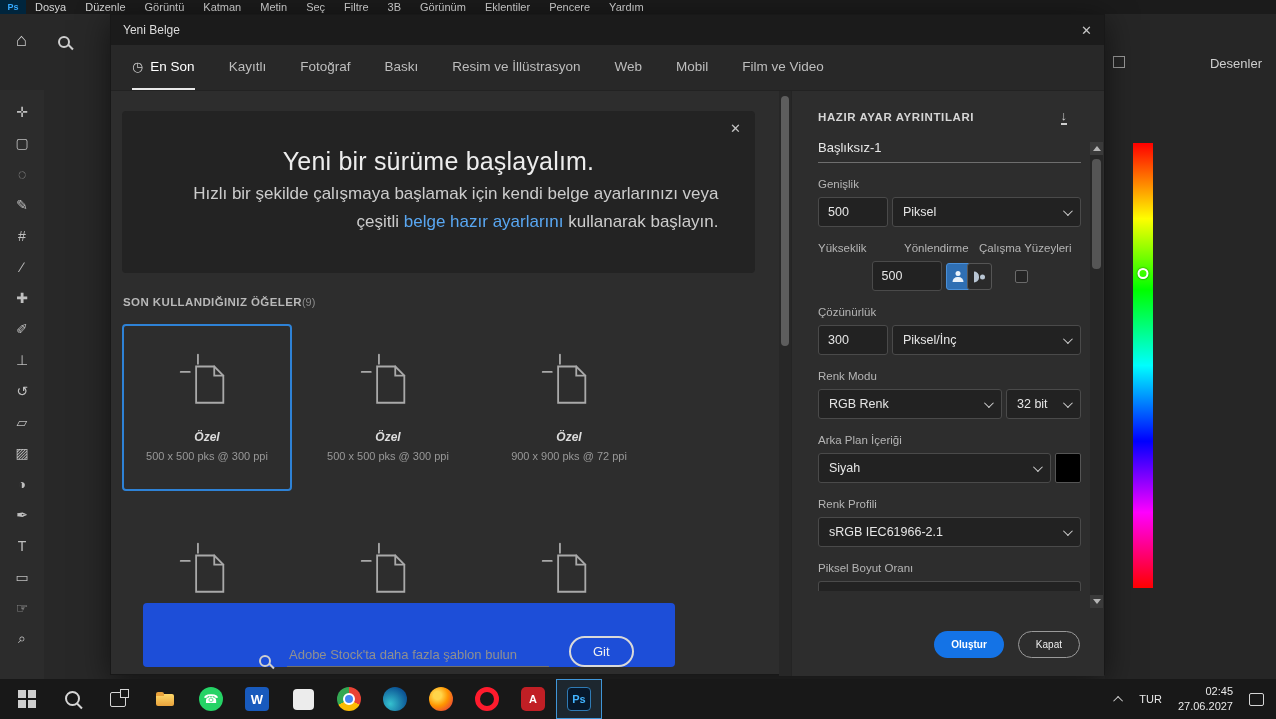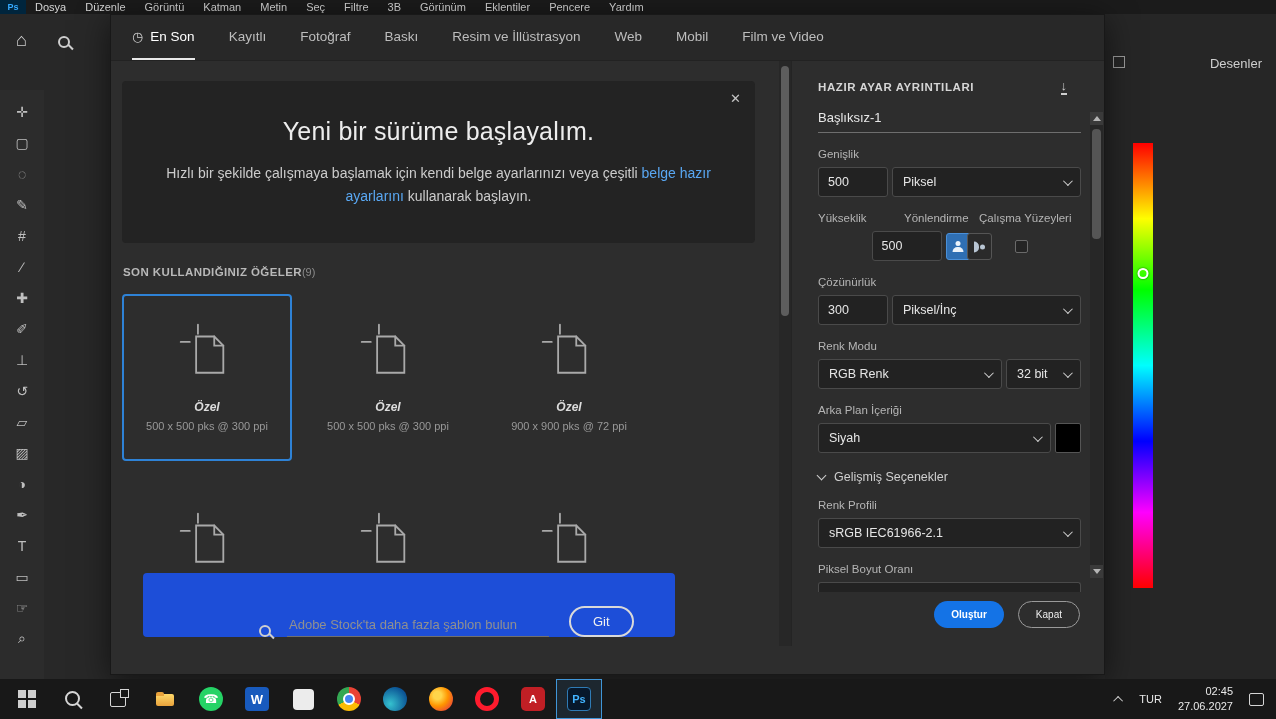--- a/index.html
+++ b/index.html
@@ -39,21 +39,21 @@
   .tab.active { color:#fff; border-bottom-color:#e8e8e8; }
   .tab-clock::before { content:"◷"; font-size:13px; margin-right:7px; color:#c9c9c9; }
 
   .dialog-body { position:relative; height:585px; }
 
   .content { position:absolute; left:0; top:0; width:668px; height:585px; overflow:hidden; }
 
   .banner { position:absolute; left:11px; top:20px; width:633px; height:162px; background:#232323; border-radius:4px; }
   .banner .x-btn { position:absolute; top:10px; right:14px; }
   .banner h1 { text-align:center; margin-top:36px; font-size:25px; font-weight:400; color:#ededed; letter-spacing:.2px; }
-  .banner p { width:560px; margin:16px auto 0; text-align:center; font-size:14px; line-height:1.65; color:#cccccc; }
+  .banner p { width:560px; margin:4px auto 0; text-align:right; font-size:17px; line-height:1.65; color:#cccccc; }
   .banner a { color:#59a7f2; text-decoration:none; }
 
   .section-label { position:absolute; left:12px; top:205px; display:flex; gap:0; align-items:baseline; }
   .section-label .h { font-size:11.5px; letter-spacing:.4px; color:#b9b9b9; font-weight:bold; }
   .section-label .c { font-size:11px; color:#8b8b8b; }
 
   .recent-grid { position:absolute; left:11px; top:233px; width:532px; display:grid; grid-template-columns:repeat(3,170px); column-gap:11px; row-gap:22px; }
   .card { height:167px; border:2px solid transparent; border-radius:4px; display:flex; flex-direction:column; align-items:center; }
   .card.selected { border-color:#2e82d6; }
   .doc-icon { margin-top:26px; }
@@ -190,20 +190,24 @@
 
 <div class="workspace-right">
   <span class="ws-mini"></span>
   <div class="patterns-label">Desenler</div>
   <div class="hue-strip">
     <div class="hue-marker"></div>
   </div>
 </div>
 
 <div class="dialog">
+  <div class="titlebar">
+    <span class="title">Yeni Belge</span>
+    <span class="x-btn"></span>
+  </div>
   <div class="tabs">
       <div class="tab active">
         <span class="tab-clock"></span>
         <span>En Son</span>
       </div>
       <div class="tab">
         <span>Kayıtlı</span>
       </div>
       <div class="tab">
         <span>Fotoğraf</span>
@@ -378,24 +382,20 @@
 
       <div class="f-label">Arka Plan İçeriği</div>
       <div class="row">
         <div class="select sel-bg">
           <span>Siyah</span>
           <span class="chev"></span>
         </div>
         <div class="swatch"></div>
       </div>
 
-      <div class="advanced">
-        <span class="chev-down"></span>
-        <span>Gelişmiş Seçenekler</span>
-      </div>
 
       <div class="f-label">Renk Profili</div>
       <div class="select">
         <span>sRGB IEC61966-2.1</span>
         <span class="chev"></span>
       </div>
 
       <div class="f-label">Piksel Boyut Oranı</div>
       <div class="sel-clip"></div>
     </div>

